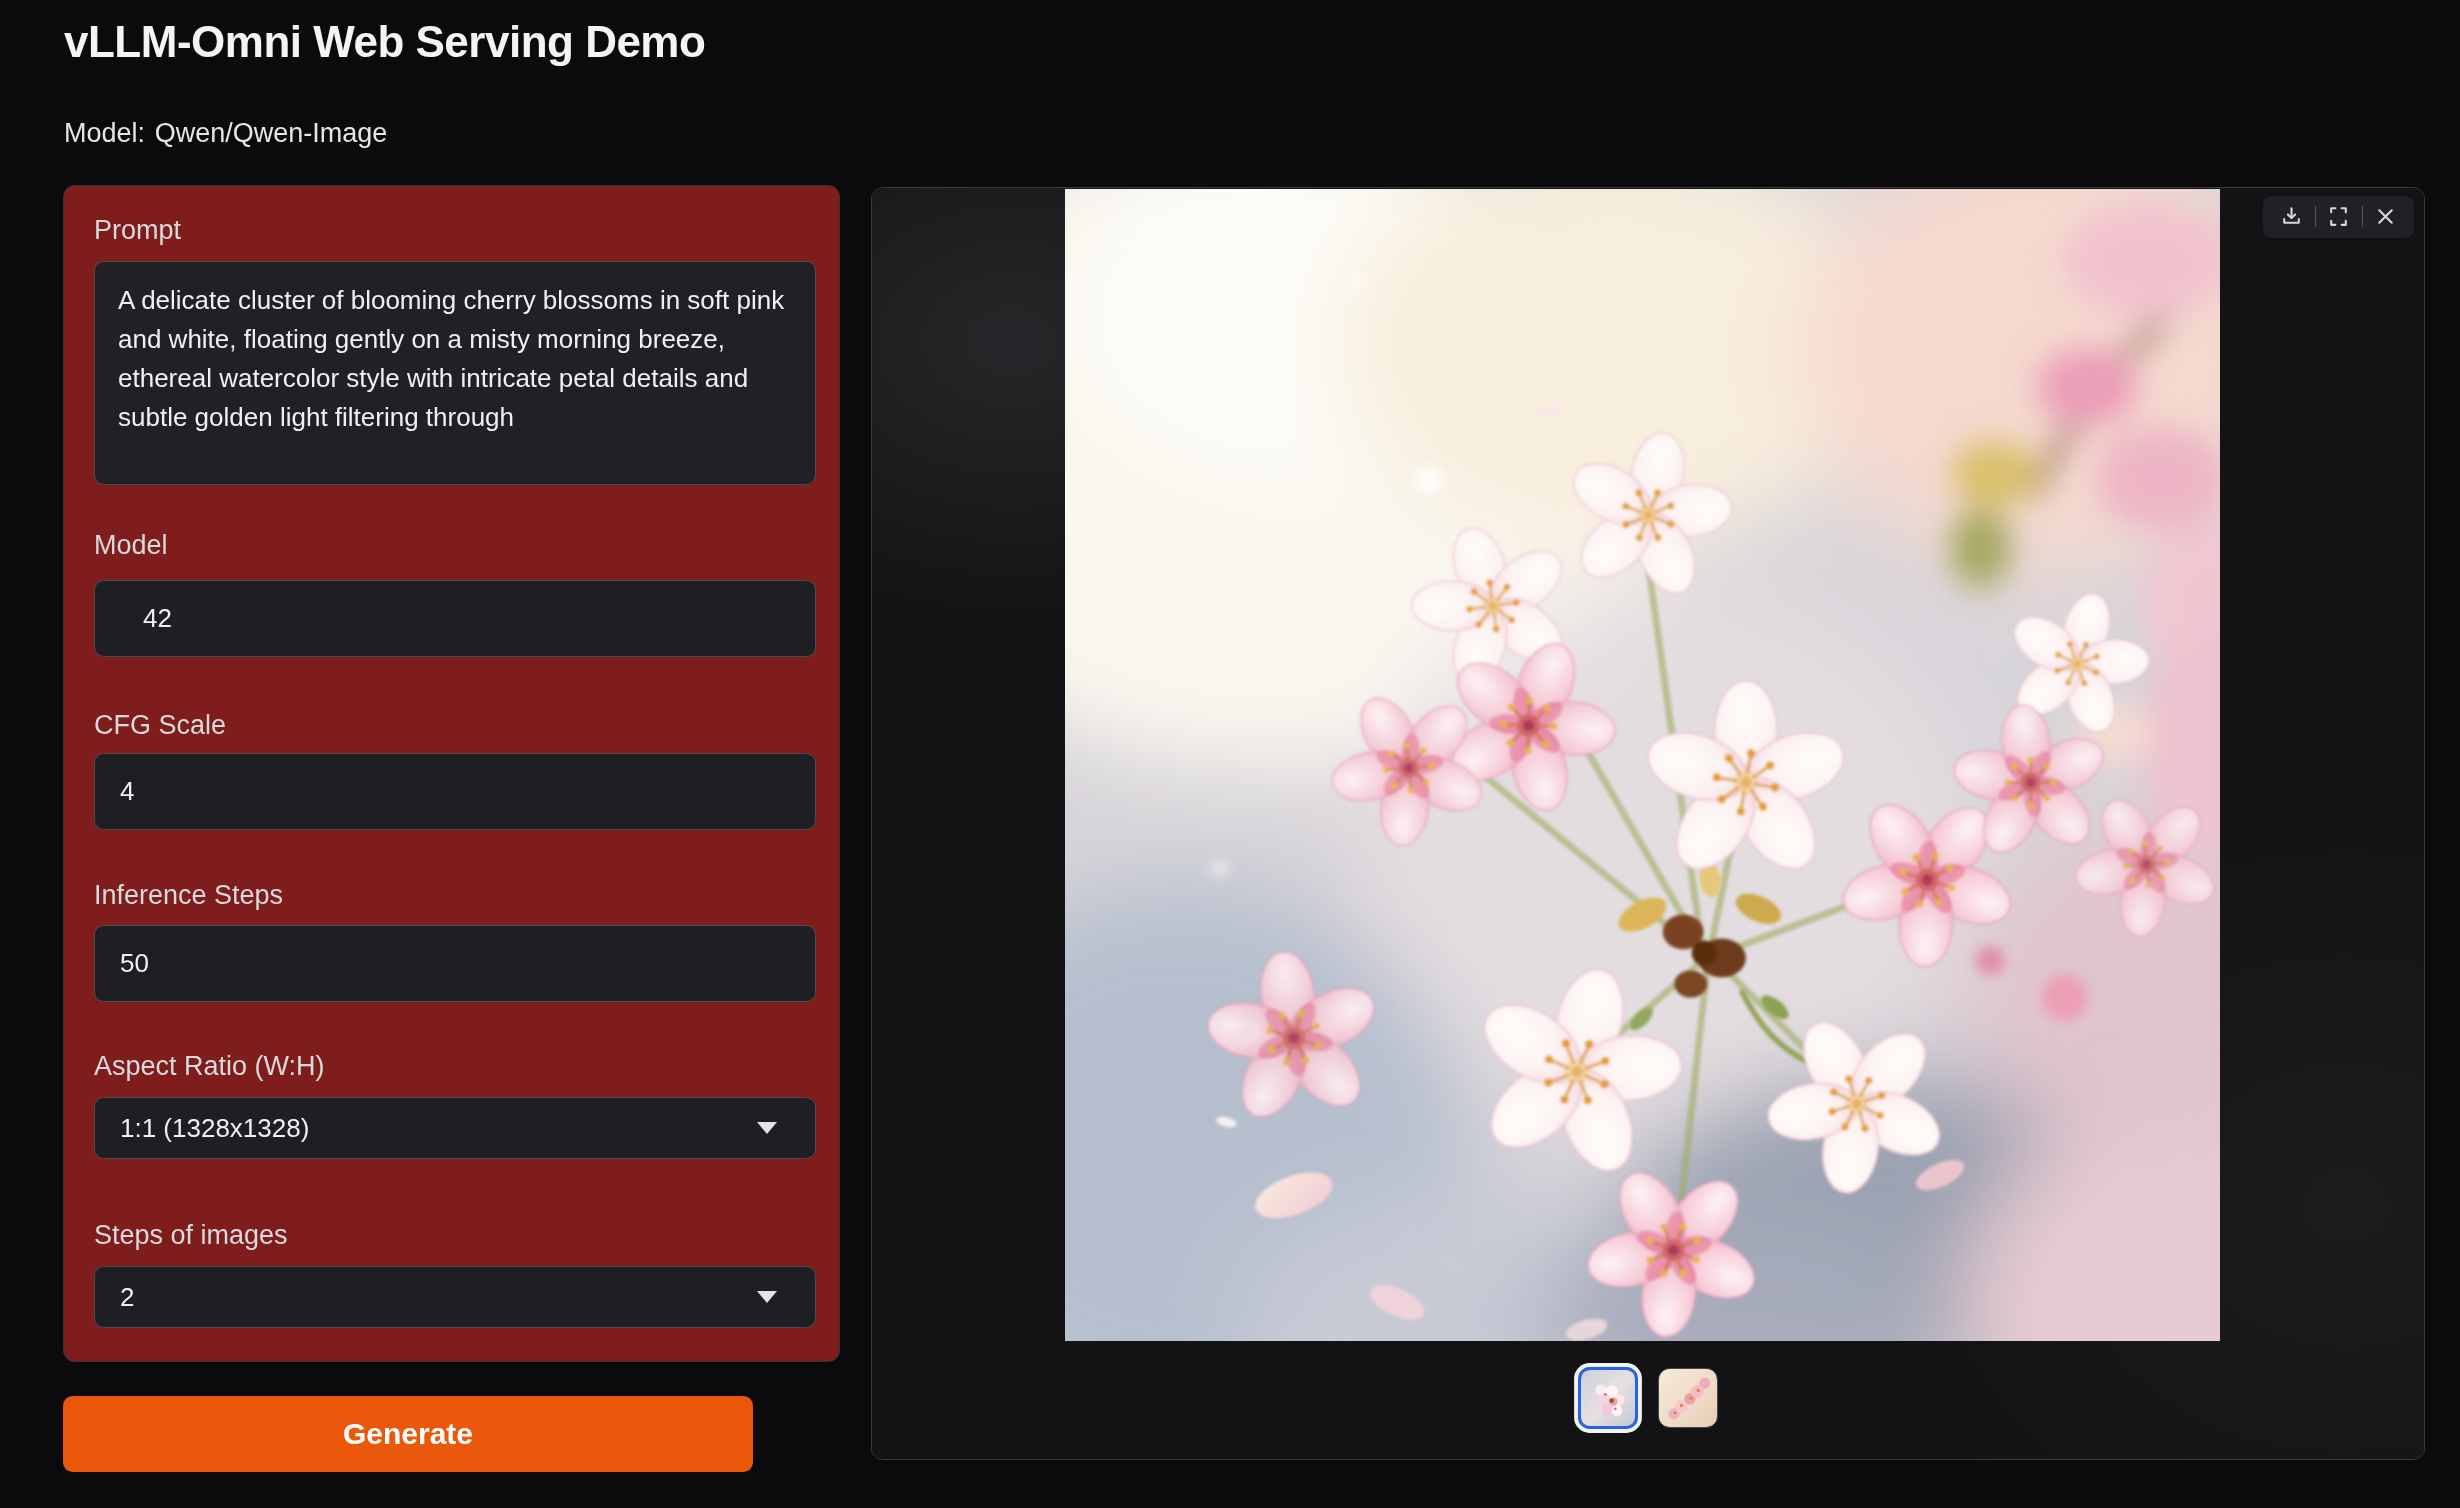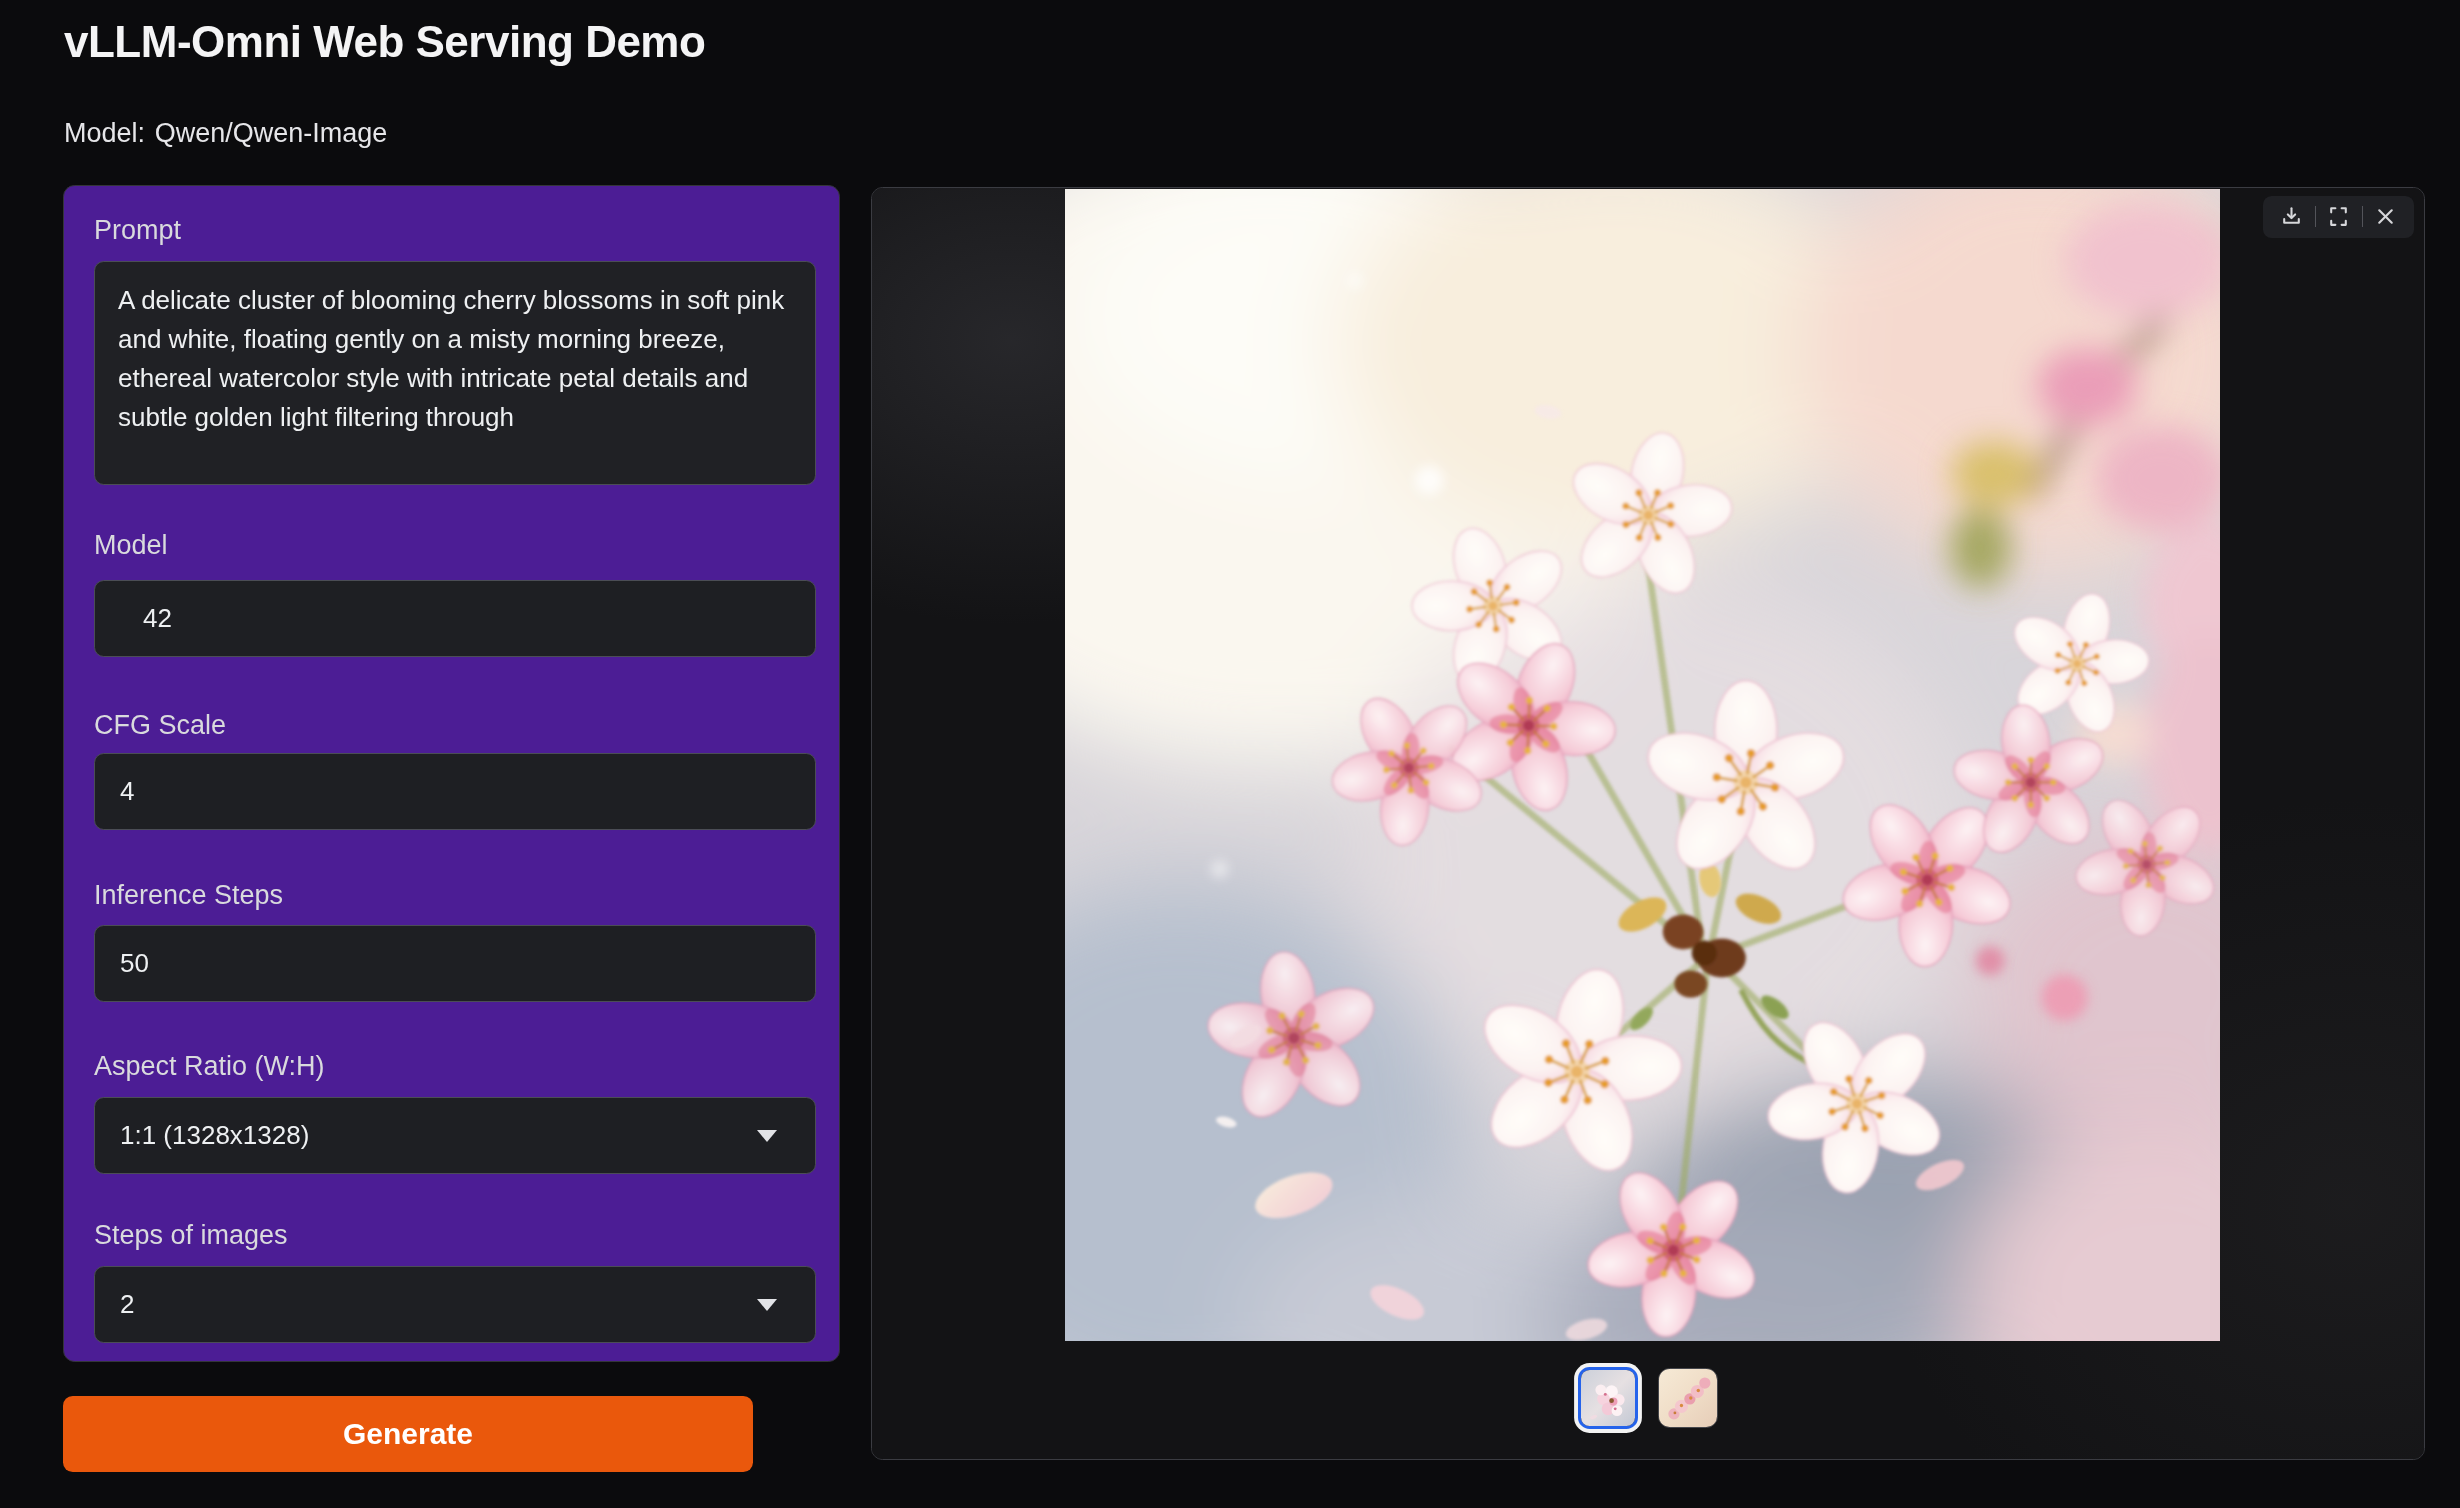--- a/index.html
+++ b/index.html
@@ -17,21 +17,21 @@
     font-size:44px; font-weight:700; color:#f4f4f5; letter-spacing:-0.5px;
   }
   .model-line {
     position:absolute; left:64px; top:118px;
     font-size:27px; color:#e6e6e9;
   }
   .model-line .model-label { font-weight:400; margin-right:9.7px; }
   
   .form-panel {
     position:absolute; left:63px; top:185px; width:777px; height:1177px;
-    background:#4c1d95; border:1px solid #343539; border-radius:11.6px;
+    background:#7f1d1d; border:1px solid #343539; border-radius:11.6px;
   }
   .field-label {
     position:absolute; left:30px;
     font-size:27px; color:#d9dadd; font-weight:400;
   }
   .lbl-prompt { top:29px; }
   .lbl-seed   { top:344px; }
   .lbl-cfg    { top:524px; }
   .lbl-steps  { top:694px; }
   .lbl-aspect { top:865px; }
@@ -46,21 +46,21 @@
   .text-input {
     position:absolute; left:30px; width:722px; height:77px;
     background:#1e1f23; border:1px solid #4b4d55; border-radius:9.7px;
     color:#eef0f2; font-size:26px; padding:0 25px; outline:none;
     font-family:"Liberation Sans", sans-serif;
   }
   .in-seed  { top:394px;padding-left:48px; }
   .in-cfg   { top:567px; }
   .in-steps { top:739px; }
   .select-box {
-    position:absolute; left:30px; width:722px; height:77px;
+    position:absolute; left:30px; width:722px; height:62px;
     background:#1e1f23; border:1px solid #4b4d55; border-radius:9.7px;
     color:#eef0f2; font-size:26px; padding:0 25px;
     display:flex; align-items:center; justify-content:space-between;
     cursor:pointer;
   }
   .sel-aspect { top:911px; }
   .sel-numimg { top:1080px; }
   .chevron-down {
     width:0; height:0; margin-right:13.5px;
     border-left:10.6px solid transparent; border-right:10.6px solid transparent;

